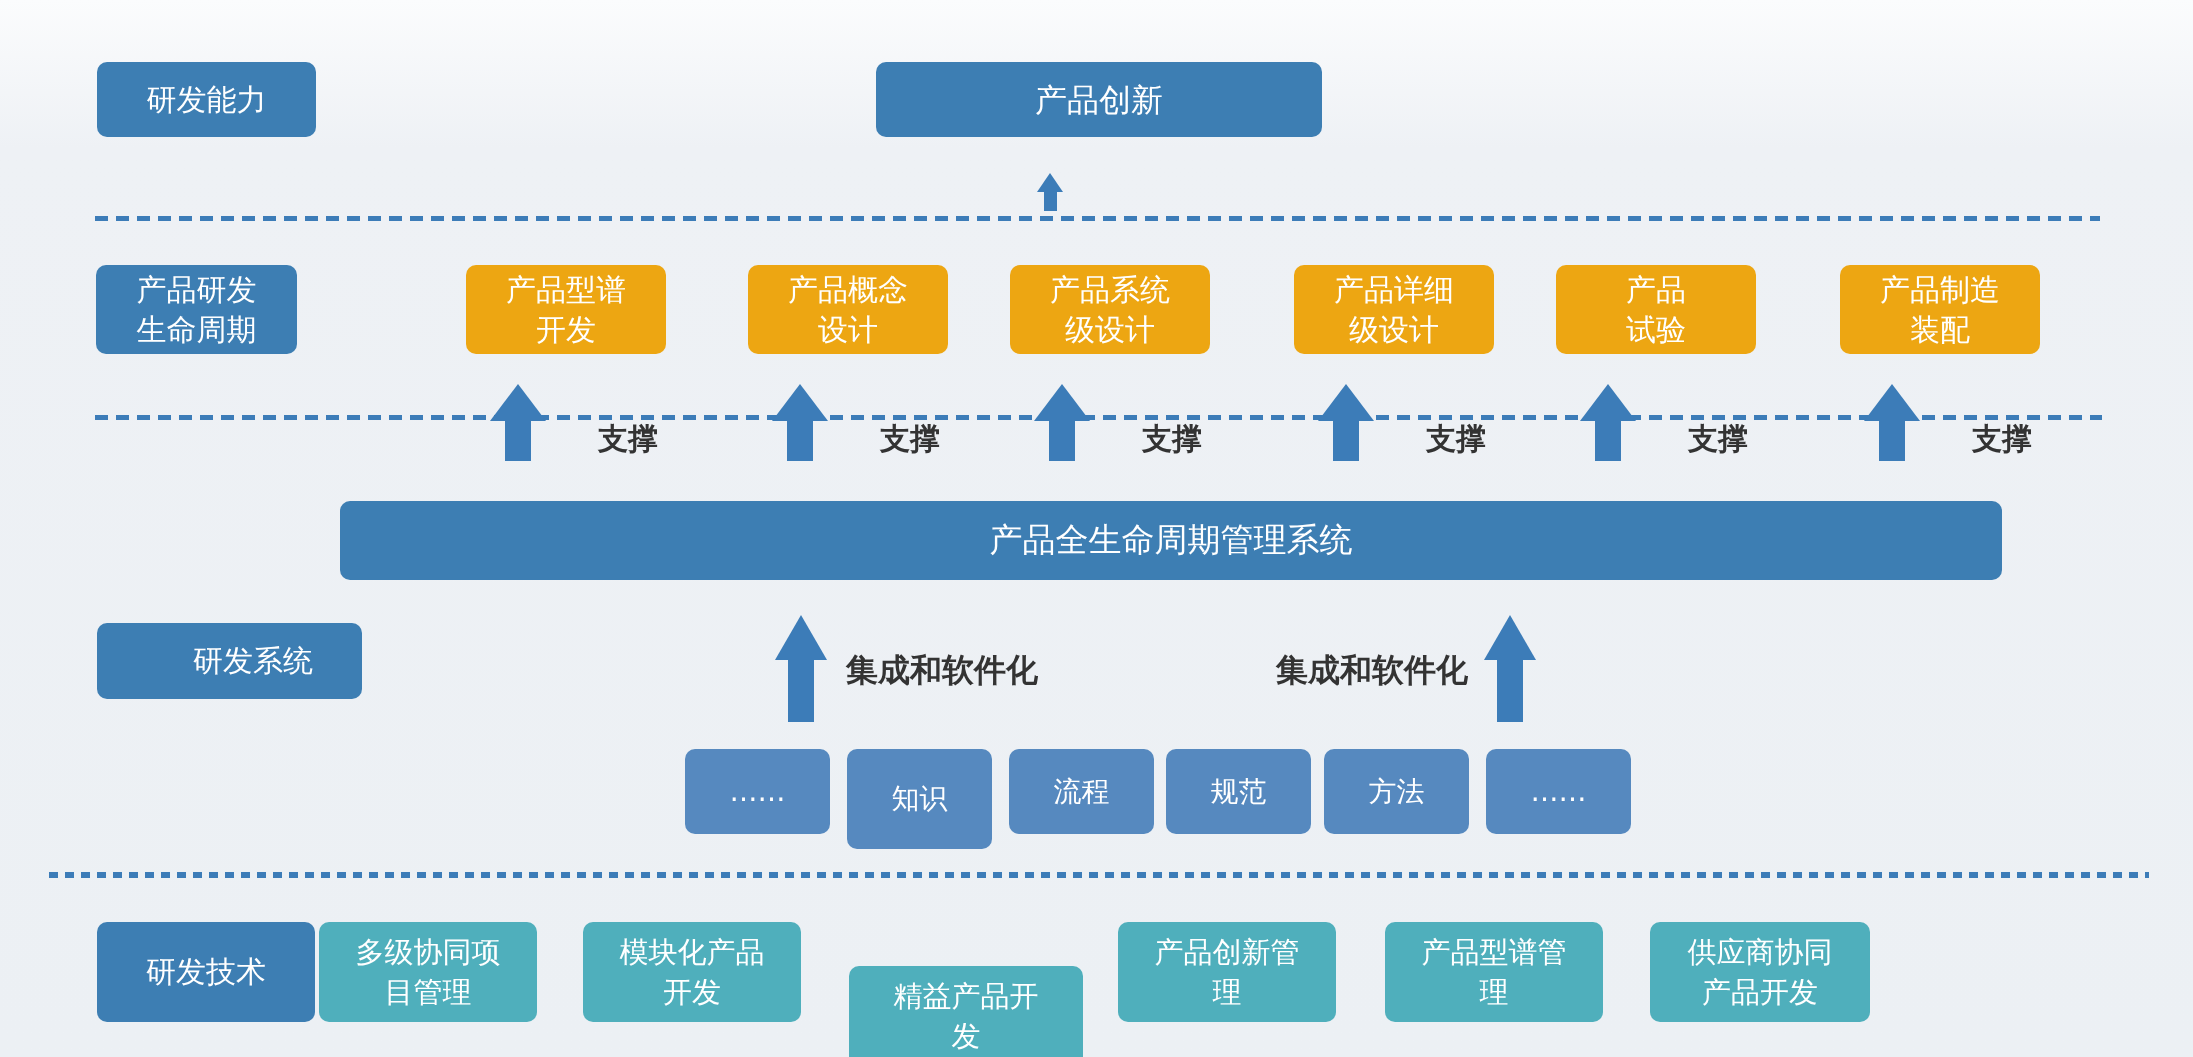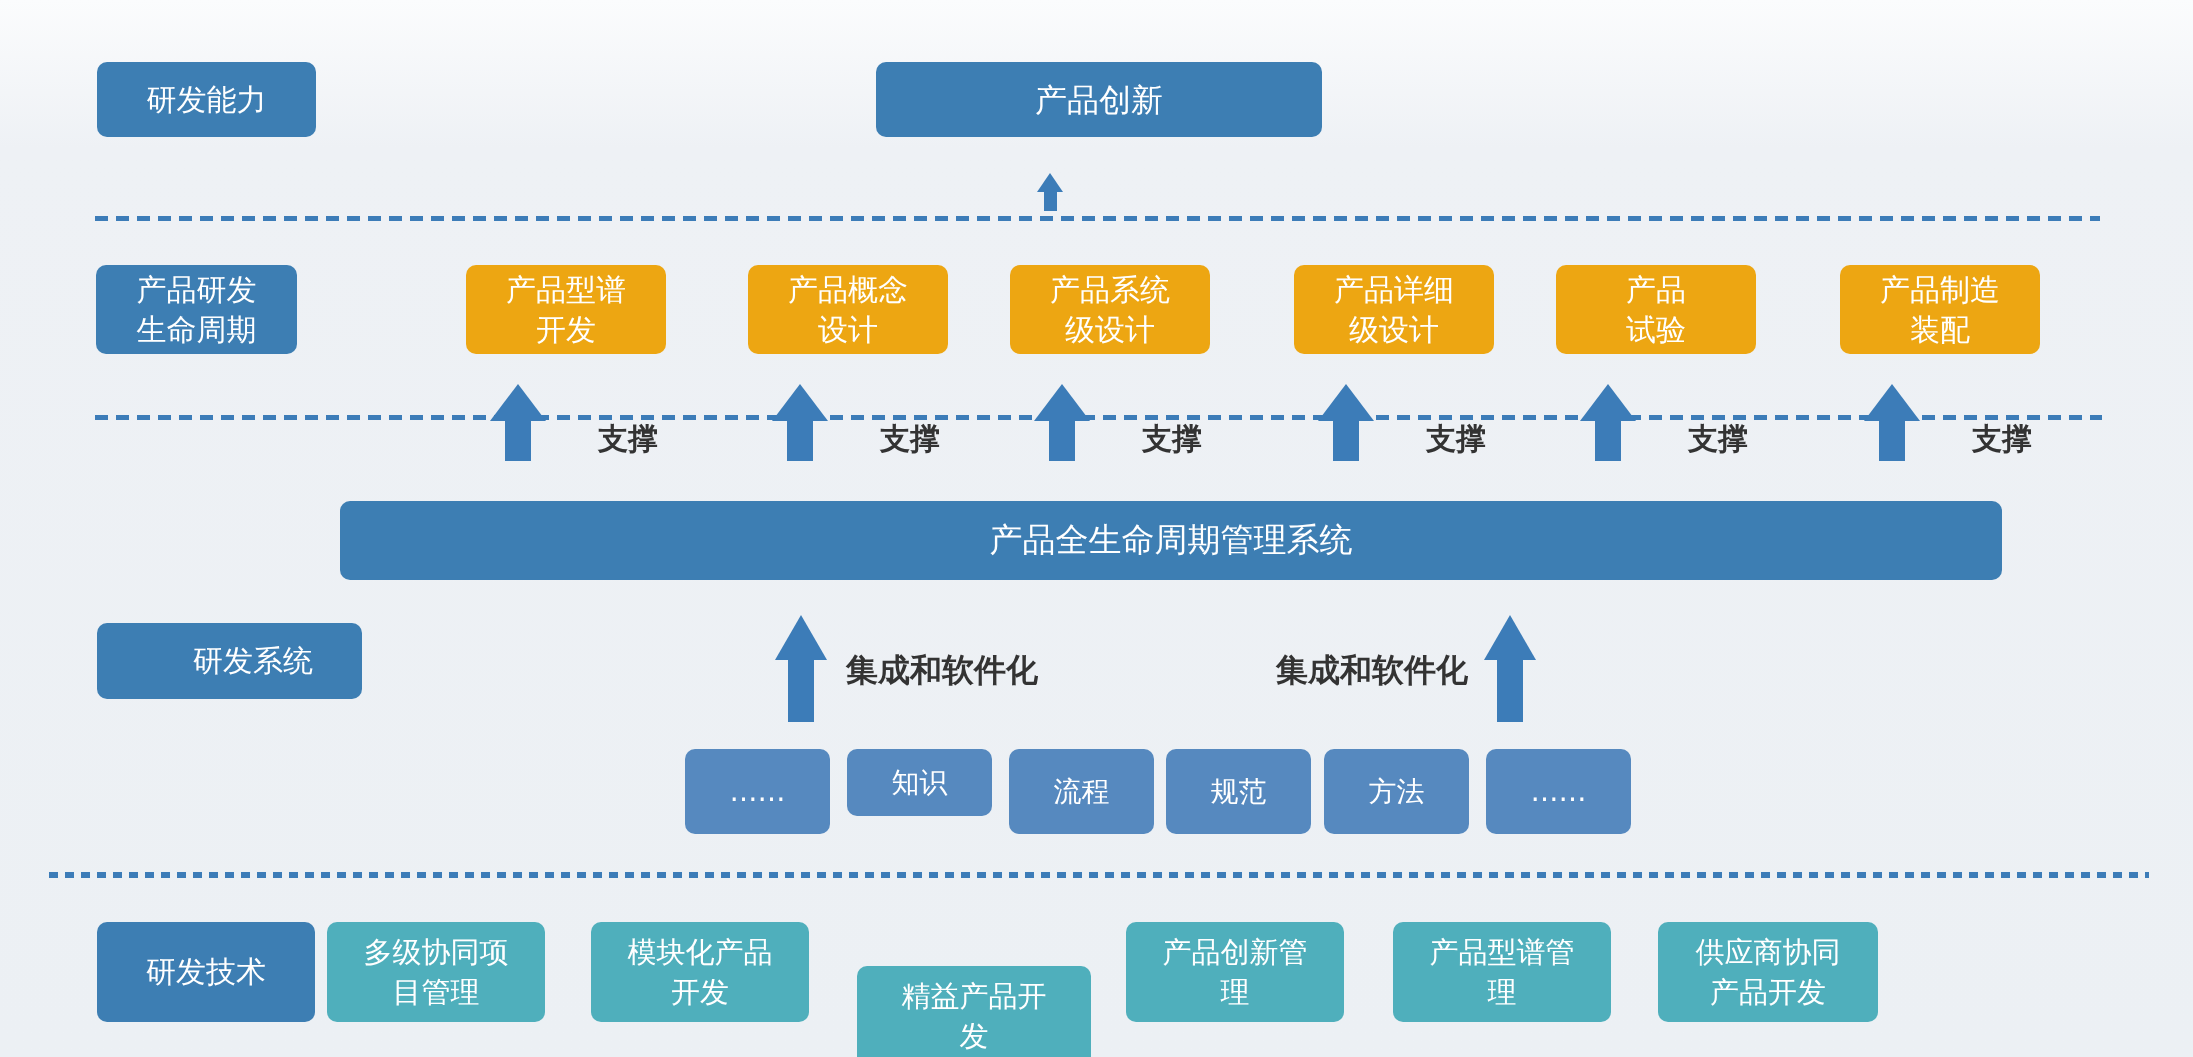--- a/index.html
+++ b/index.html
@@ -18,21 +18,21 @@
     justify-content:center;
     color:#ffffff;
     text-align:center;
     white-space:pre-line;
     border-radius:10px;
     z-index:2;
   }
   .blue{background:#3d7eb3;}
   .orange{background:#eda612;}
   .lightblue{background:#5689bf;}
-  .teal{background:#4fafbc;margin-left:8px;}
+  .teal{background:#4fafbc;}
   .f30{font-size:30px;line-height:40px;margin-left:48px;}
   .f32{font-size:32px;line-height:40px;}
   .f33{font-size:33px;}
   .f28{font-size:28px;}
   .f29{font-size:29px;line-height:40px;}
 
   .dash{
     position:absolute;
     height:5px;
     background:repeating-linear-gradient(90deg,#3c7cb8 0 13px,transparent 13px 21px);
@@ -140,21 +140,21 @@
     </div>
   <div class="dark-label f32" style="left:846px;top:650px;">集成和软件化</div>
 
   <div class="dark-label f32" style="left:1276px;top:650px;">集成和软件化</div>
   <div class="arrow big" style="left:1484px;top:615px;">
       <div class="head"></div>
       <div class="shaft"></div>
     </div>
 
   <div class="box lightblue f28" style="left:685px;top:749px;width:145px;height:85px;">……</div>
-  <div class="box lightblue f28" style="left:847px;top:749px;width:145px;height:67px;">知识</div>
+  <div class="box lightblue f28" style="left:847px;top:749px;width:145px;height:100px;">知识</div>
   <div class="box lightblue f28" style="left:1009px;top:749px;width:145px;height:85px;">流程</div>
   <div class="box lightblue f28" style="left:1166px;top:749px;width:145px;height:85px;">规范</div>
   <div class="box lightblue f28" style="left:1324px;top:749px;width:145px;height:85px;">方法</div>
   <div class="box lightblue f28" style="left:1486px;top:749px;width:145px;height:85px;">……</div>
 
   <div class="dots" style="left:49px;top:872px;width:2100px;"></div>
 
   <div class="box blue f30" style="left:49px;top:922px;width:218px;height:100px;">研发技术</div>
 
   <div class="box teal f29" style="left:319px;top:922px;width:218px;height:100px;">多级协同项

